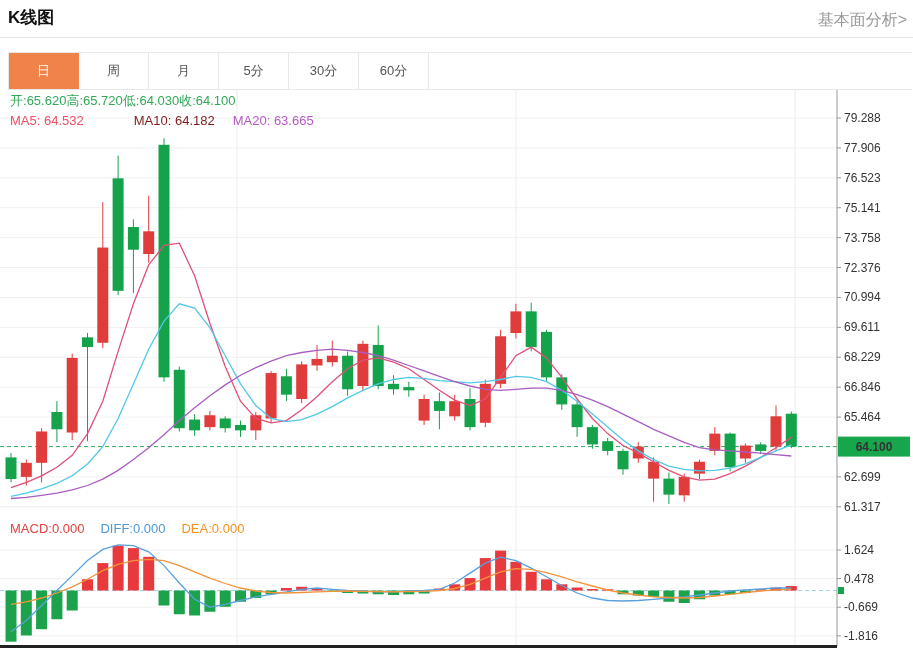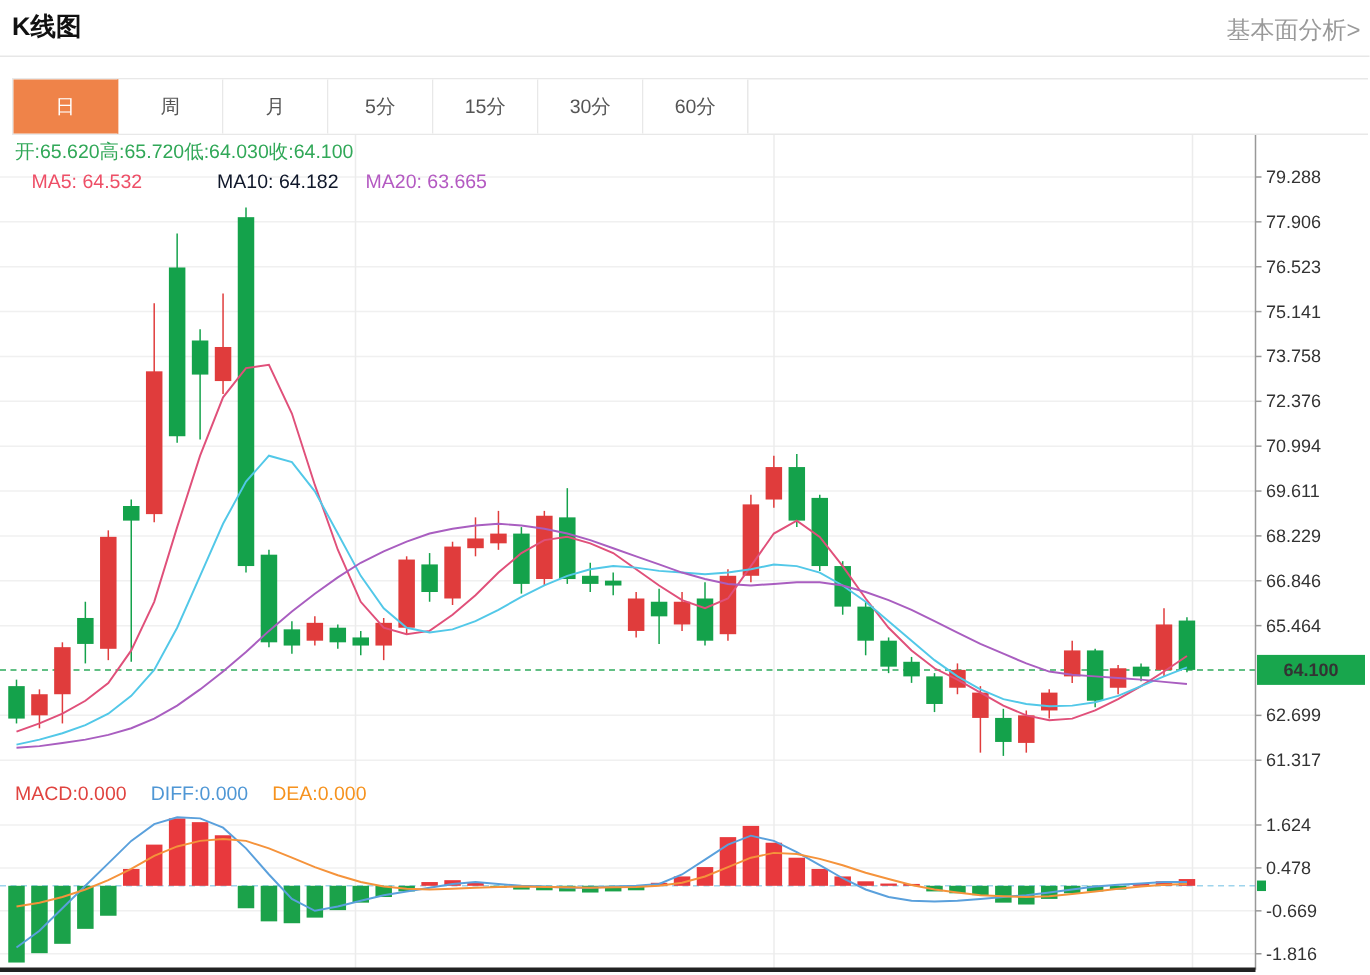--- a/index.html
+++ b/index.html
@@ -27,21 +27,20 @@
 
 <div class="title">K线图</div>
 <div class="flink">基本面分析&gt;</div>
 <div class="divider"></div>
 
 <div class="tabs" id="tabs">
     <div class="tab active">日</div>
     <div class="tab">周</div>
     <div class="tab">月</div>
     <div class="tab">5分</div>
-    <div class="tab">15分</div>
     <div class="tab">30分</div>
     <div class="tab">60分</div>
   </div>
 
 <svg id="chart" width="913" height="650" viewBox="0 0 913 650">
     <g>
       <line x1="0" y1="118" x2="837" y2="118" stroke="#f0f0f0" stroke-width="1"></line>
       <line x1="0" y1="147.9" x2="837" y2="147.9" stroke="#f0f0f0" stroke-width="1"></line>
       <line x1="0" y1="177.82163531114367" x2="837" y2="177.82163531114367" stroke="#f0f0f0" stroke-width="1"></line>
       <line x1="0" y1="207.72163531114367" x2="837" y2="207.72163531114367" stroke="#f0f0f0" stroke-width="1"></line>
@@ -278,21 +277,21 @@
     <rect x="838" y="587.029144851658" width="6" height="7" fill="#14a24b"></rect>
   </svg>
 
 <div class="row row-ohlc" id="ohlcRow">
     <span class="lg-item" style="color: rgb(49, 168, 88);"><span>开:</span><span>65.620</span></span>
     <span class="lg-item" style="color: rgb(49, 168, 88);"><span>高:</span><span>65.720</span></span>
     <span class="lg-item" style="color: rgb(49, 168, 88); text-align: right;"><span>低:</span><span>64.030</span></span>
     <span class="lg-item" style="color: rgb(49, 168, 88);"><span>收:</span><span>64.100</span></span>
   </div>
 <div class="row row-ma" id="maRow">
-    <span class="lg-item" style="color: rgb(238, 79, 103); margin-left: 11px;"><span>MA5: </span><span>64.532</span></span>
-    <span class="lg-item" style="color: #0f172a; padding-left: 32px;"><span>MA10: </span><span>64.182</span></span>
+    <span class="lg-item" style="color: rgb(238, 79, 103);"><span>MA5: </span><span>64.532</span></span>
+    <span class="lg-item" style="color: #7f1d1d; padding-left: 32px;"><span>MA10: </span><span>64.182</span></span>
     <span class="lg-item" style="color: rgb(180, 90, 194);"><span>MA20: </span><span>63.665</span></span>
   </div>
 <div class="row row-macd" id="macdRow">
     <span class="lg-item" style="color: rgb(224, 67, 63);"><span>MACD:</span><span>0.000</span></span>
     <span class="lg-item" style="color: rgb(79, 151, 213);"><span>DIFF:</span><span>0.000</span></span>
     <span class="lg-item" style="color: rgb(246, 146, 30);"><span>DEA:</span><span>0.000</span></span>
   </div>
 
 </body></html>

